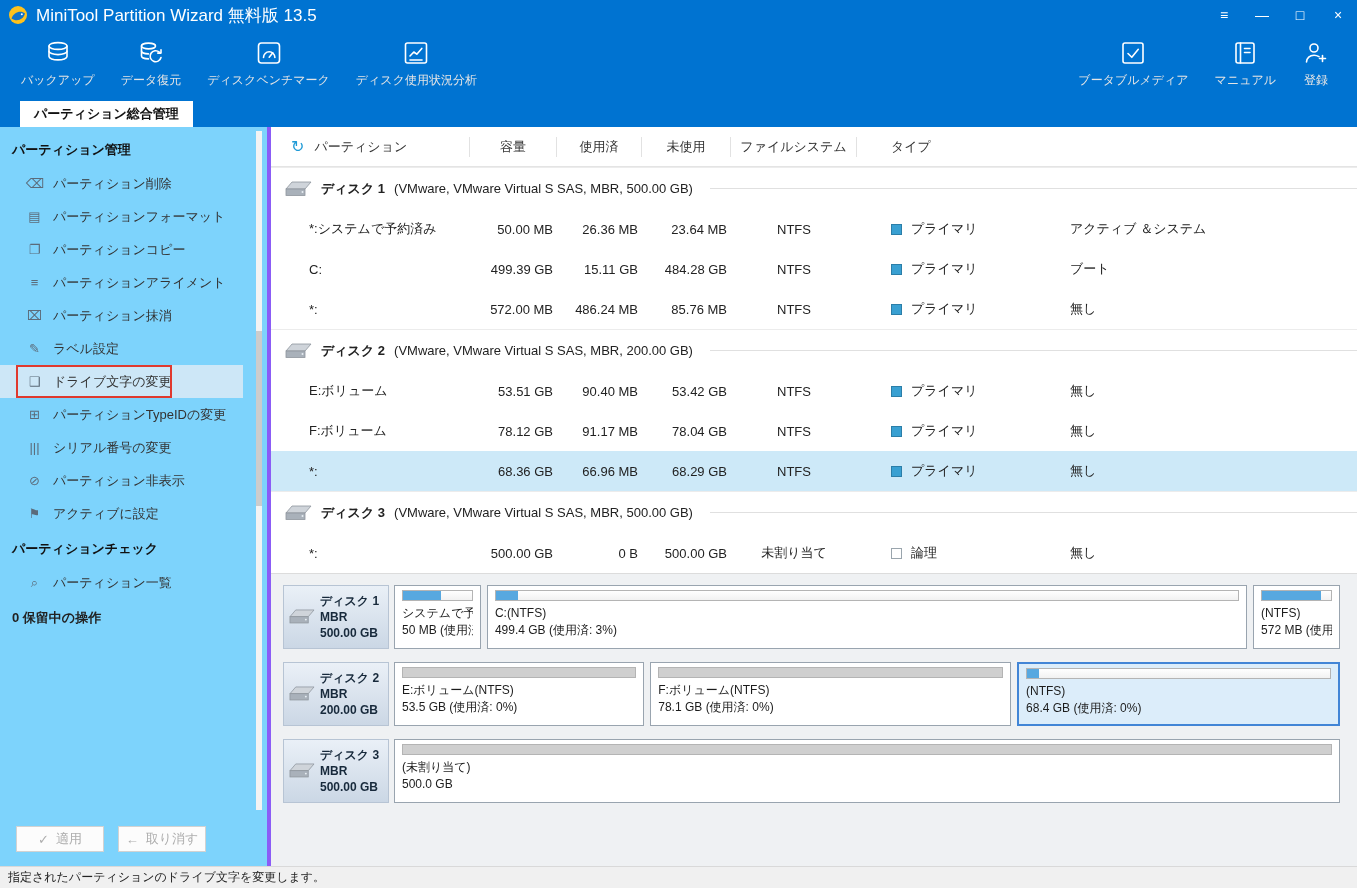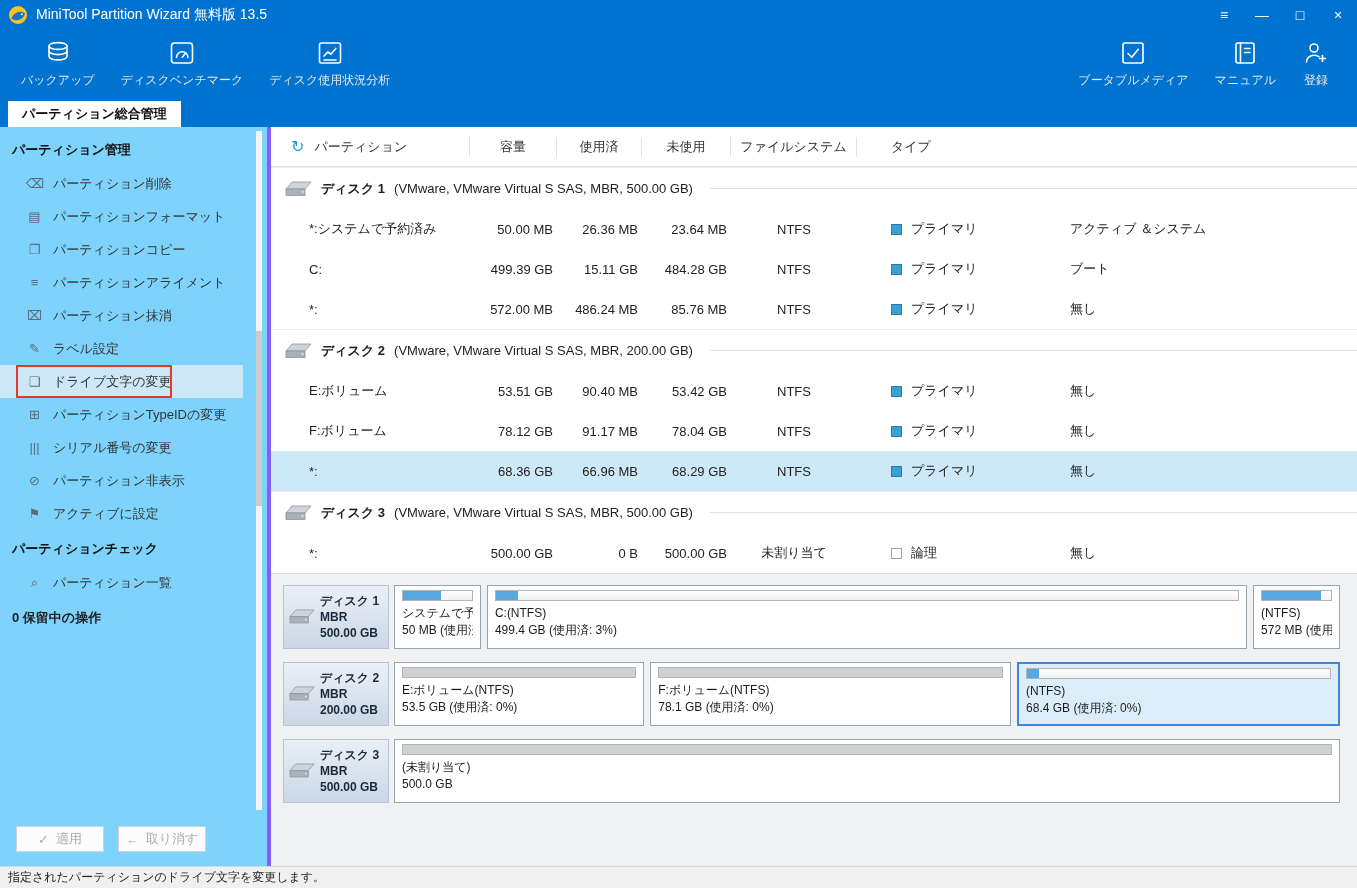--- a/index.html
+++ b/index.html
@@ -6,35 +6,35 @@
   html,body { margin:0; padding:0; }
   body {
     width:1357px; height:888px; overflow:hidden; background:#fff;
     font-family:"Liberation Sans","DejaVu Sans",sans-serif;
     font-size:13px; color:#222;
   }
 
   
   .titlebar { height:30px; background:#0073d1; display:flex; align-items:center; padding-left:8px; color:#fff; }
   .logo { width:20px; height:20px; margin-right:8px; flex:none; }
-  .apptitle { font-size:14px; }
+  .apptitle { font-size:17px; }
   .win-controls { margin-left:auto; display:flex; align-items:center; height:100%; }
   .winbtn { width:38px; height:100%; display:flex; align-items:center; justify-content:center; font-size:14px; color:#fff; cursor:default; }
 
   
   .toolbar { height:73px; background:#0073d1; display:flex; justify-content:space-between; padding:0 14px 0 8px; }
   .toolgroup { display:flex; align-items:flex-start; }
   .tool { display:flex; flex-direction:column; align-items:center; gap:5px; padding:9px 13px 0 13px; color:#fff; }
   .tool-icon { width:28px; height:28px; display:block; }
   .tool-icon svg { width:28px; height:28px; display:block; }
   .tool-label { font-size:12px; color:#e5e5e5; white-space:nowrap; }
 
   
   .tabrow { height:24px; background:#0073d1; display:flex; align-items:flex-end; }
-  .tab { margin-left:8px; background:#fff; color:#111; font-weight:bold; font-size:13px; padding:4px 14px 4px 14px; }
+  .tab { margin-left:20px; background:#fff; color:#111; font-weight:bold; font-size:13px; padding:4px 14px 4px 14px; }
 
   
   .content { display:flex; height:739px; }
 
   
   .sidebar { width:271px; flex:none; position:relative; border-right:4px solid #8b5cf6; display:flex; flex-direction:column; padding-top:4px; background:#7dd3fc; }
   .side-header { font-weight:bold; font-size:13px; color:#111; padding:10px 12px 8px 12px; }
   .side-item { position:relative; display:flex; align-items:center; gap:10px; height:33px; padding-left:26px; margin-right:24px; color:#333; cursor:default; }
   .side-item .glyph { width:17px; text-align:center; color:#5b6b7a; font-size:13px; flex:none; }
   .side-item.selected { background:#cde7f7; }
@@ -115,20 +115,32 @@
             <ellipse cx="14" cy="7" rx="9" ry="3.4"></ellipse>
             <path d="M5 7v10.5c0 1.9 4 3.4 9 3.4s9-1.5 9-3.4V7"></path>
             <path d="M5 12.2c0 1.9 4 3.4 9 3.4s9-1.5 9-3.4"></path>
           </svg>
         </span>
         <span class="tool-label">バックアップ</span>
       </div>
       <div class="tool">
         <span class="tool-icon">
           <svg viewBox="0 0 28 28" fill="none" stroke="#fff" stroke-width="1.6" stroke-linecap="round" stroke-linejoin="round">
+            <ellipse cx="11.5" cy="7" rx="7" ry="2.9"></ellipse>
+            <path d="M4.5 7v10c0 1.6 3.1 2.9 7 2.9"></path>
+            <path d="M4.5 12c0 1.6 3.1 2.9 7 2.9"></path>
+            <path d="M24 18.5a5.5 5.5 0 1 1-1.7-5.4"></path>
+            <path d="M24 10.8v3.3h-3.3"></path>
+          </svg>
+        </span>
+        <span class="tool-label">データ復元</span>
+      </div>
+      <div class="tool">
+        <span class="tool-icon">
+          <svg viewBox="0 0 28 28" fill="none" stroke="#fff" stroke-width="1.6" stroke-linecap="round" stroke-linejoin="round">
             <rect x="3.5" y="4" width="21" height="20" rx="3"></rect>
             <path d="M8.5 18.5a5.7 5.7 0 0 1 11.4 0"></path>
             <path d="M14.2 18.2l3.6-4.4"></path>
           </svg>
         </span>
         <span class="tool-label">ディスクベンチマーク</span>
       </div>
       <div class="tool">
         <span class="tool-icon">
           <svg viewBox="0 0 28 28" fill="none" stroke="#fff" stroke-width="1.6" stroke-linecap="round" stroke-linejoin="round">

